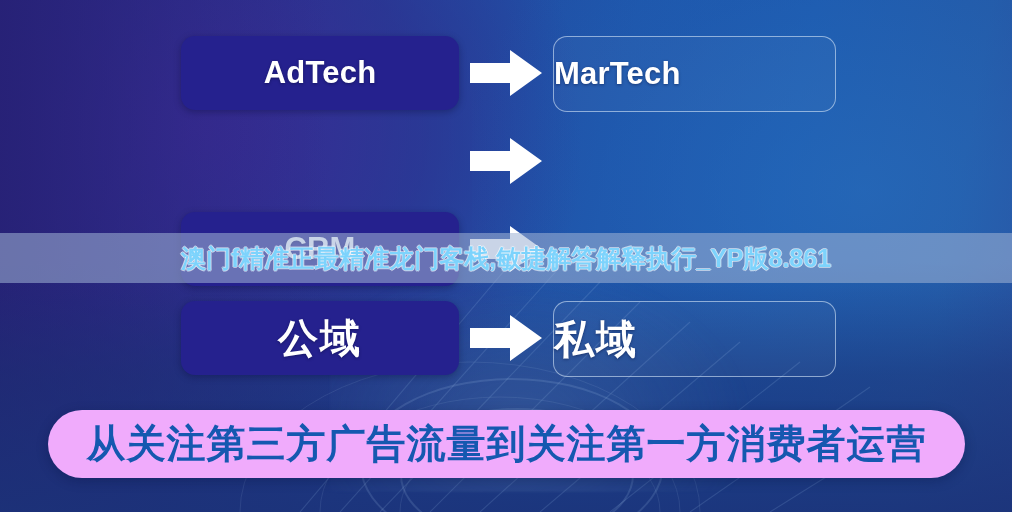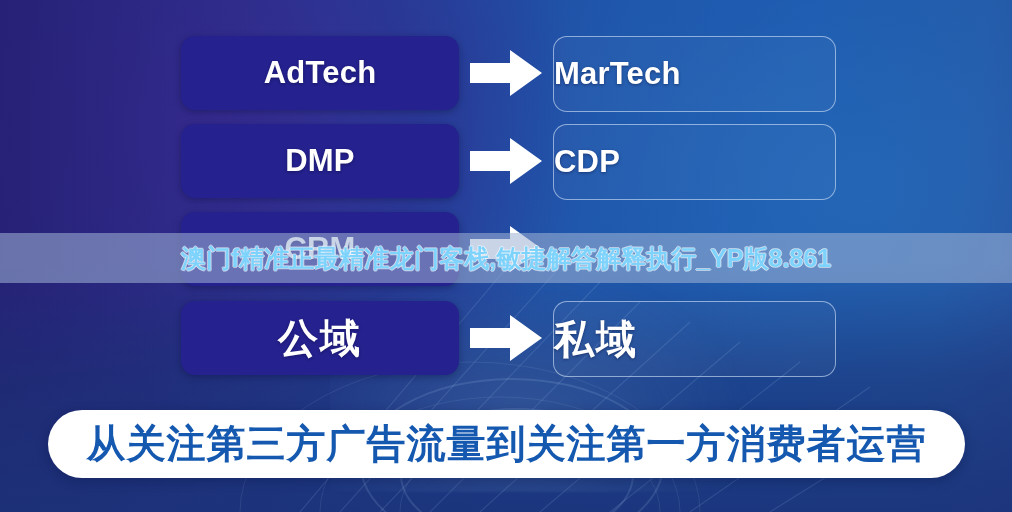--- a/index.html
+++ b/index.html
@@ -160,21 +160,21 @@
        0   -1px 0 rgba(255,255,255,0.55);
   }
 
   
   .banner {
     position: absolute;
     left: 48px;
     top: 410px;
     width: 917px;
     height: 68px;
-    background: #ffffff;
+    background: #f0abfc;
     border-radius: 34px;
     display: flex;
     align-items: center;
     justify-content: center;
     box-shadow: 0 3px 12px rgba(8,18,60,0.30);
   }
   .banner-text {
     color: #1558b0;
     font-size: 39px;
     font-weight: bold;
@@ -224,29 +224,23 @@
       </div>
       <svg class="arrow" viewBox="0 0 72 46">
         <polygon points="0,13 40,13 40,0 72,23 40,46 40,33 0,33" fill="#ffffff"></polygon>
       </svg>
       <div class="box-right">
         <span class="box-label">MarTech</span>
       </div>
     </div>
 
     <div class="row" style="top:124px;">
-      <div class="box-left">
-        <span class="box-label">DMP</span>
-      </div>
-      <svg class="arrow" viewBox="0 0 72 46">
-        <polygon points="0,13 40,13 40,0 72,23 40,46 40,33 0,33" fill="#ffffff"></polygon>
-      </svg>
-      <div class="box-right">
-        <span class="box-label">CDP</span>
-      </div>
+      <svg class="arrow" viewBox="0 0 72 46">
+        <polygon points="0,13 40,13 40,0 72,23 40,46 40,33 0,33" fill="#ffffff"></polygon>
+      </svg>
     </div>
 
     <div class="row" style="top:212px;">
       <div class="box-left">
         <span class="box-label">CRM</span>
       </div>
       <svg class="arrow" viewBox="0 0 72 46">
         <polygon points="0,13 40,13 40,0 72,23 40,46 40,33 0,33" fill="#ffffff"></polygon>
       </svg>
     </div>

